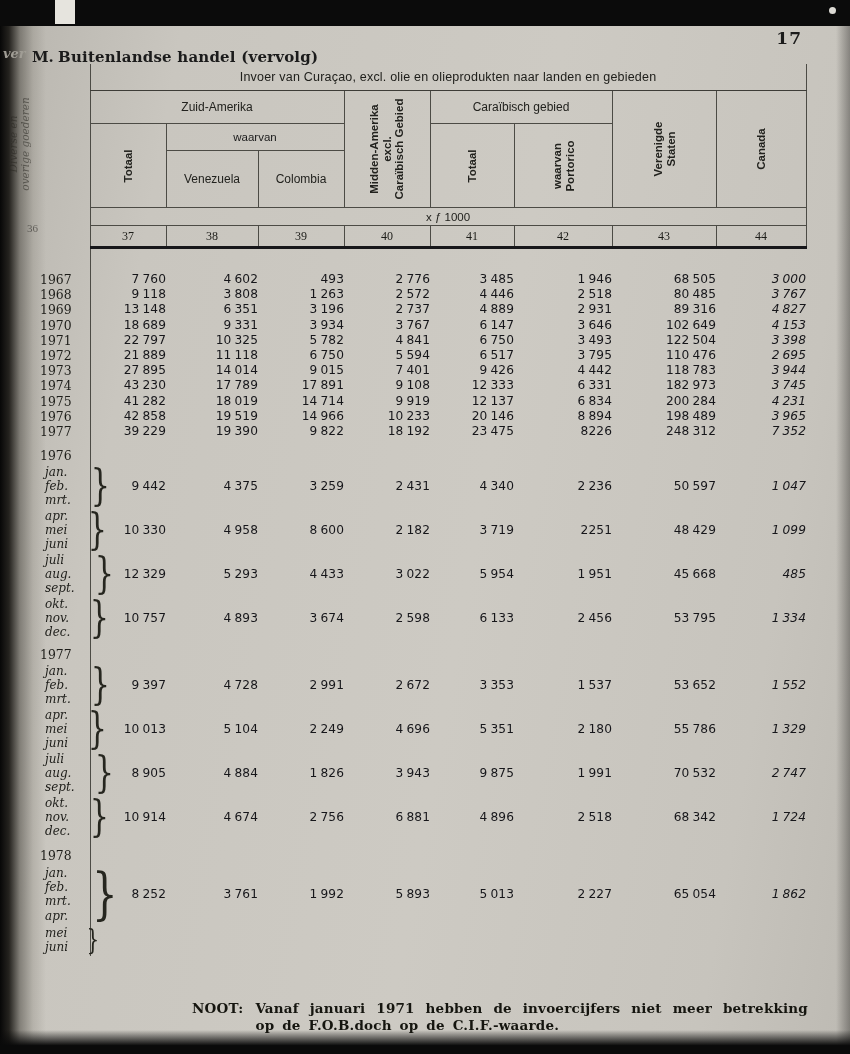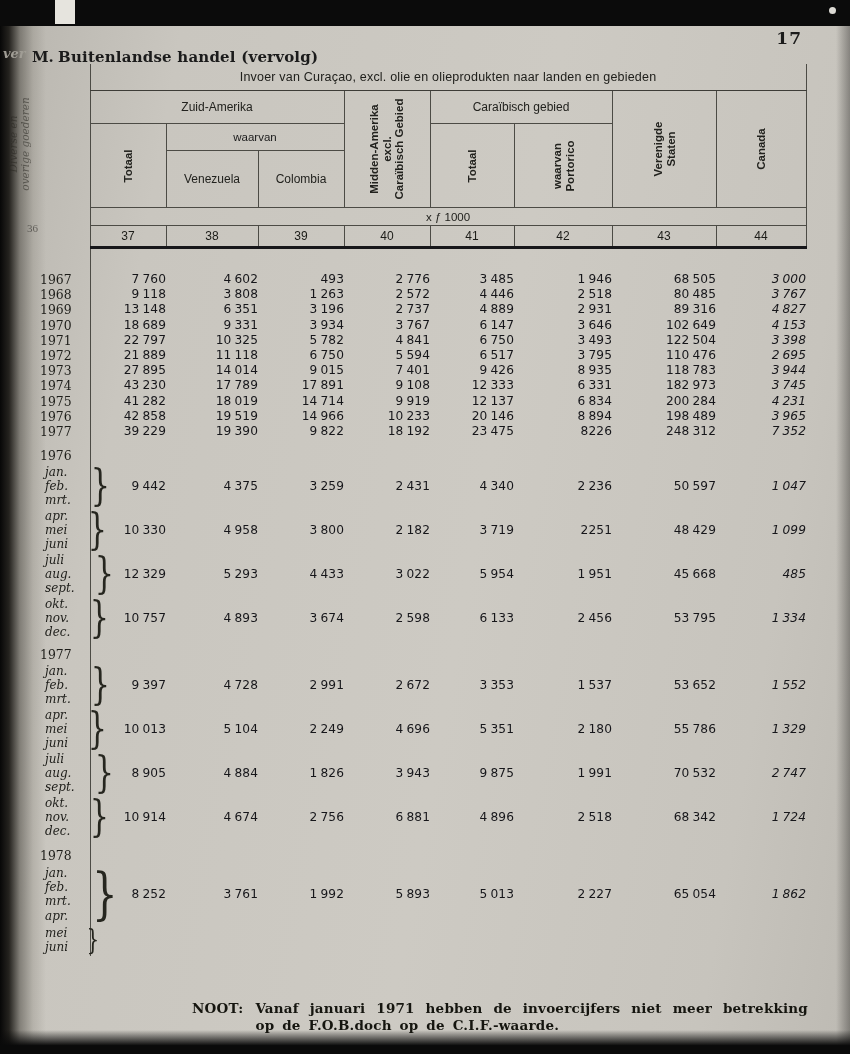--- a/index.html
+++ b/index.html
@@ -42,21 +42,21 @@
   .wv{border-bottom:1px solid #4c4b45;height:26px;font-family:"Liberation Sans",sans-serif;font-weight:400;font-size:11.5px;text-align:center;vertical-align:middle;}
   .cname{font-family:"Liberation Sans",sans-serif;font-weight:700;font-size:12px;text-align:center;vertical-align:middle;height:56px;color:#22221e;}
   .rot{position:relative;}
   .vtext{position:absolute;left:50%;top:50%;transform:translate(-50%,-50%) rotate(-90deg);
         white-space:pre-line;text-align:center;font-family:"Liberation Sans",sans-serif;
         font-weight:700;font-size:11.5px;line-height:12.5px;color:#22221e;width:max-content;}
   .unitc{border-top:1px solid #4c4b45;border-bottom:1px solid #4c4b45;border-left:1px solid #4c4b45;border-right:1px solid #4c4b45;
         height:17px;text-align:center;vertical-align:middle;
         font-family:"Liberation Sans",sans-serif;font-size:11.5px;color:#22221e;}
   .numh{height:20px;text-align:center;vertical-align:middle;border-left:1px solid #4c4b45;border-bottom:3px solid #17171a;
-        font-family:Liberation Sans, sans-serif;font-weight:700;font-size:12px;color:#1c1c18;}
+        font-family:Liberation Serif, serif;font-weight:700;font-size:12px;color:#1c1c18;}
   
   .bl{border-left:1px solid #4c4b45;}
   tr.yr td{height:15.2px;line-height:15.2px;}
   .yl{font-weight:700;font-size:12.4px;text-align:left;padding-left:4px;color:#1d1d19;}
   .num{font-family:"DejaVu Sans",sans-serif;font-size:12.2px;text-align:right;color:#16161a;word-spacing:-1px;letter-spacing:.1px;}
   .p0{padding-right:14px;} .p1{padding-right:36px;} .p2{padding-right:24px;} .p3{padding-right:20px;}
   .p4{padding-right:9px;}  .p5{padding-right:12px;} .p6{padding-right:11px;} .p7{padding-right:28px;font-style:italic;}
   tr.yhead td{height:17px;line-height:17px;}
   tr.q td{vertical-align:middle;}
   tr.q3 td{height:44px;} tr.q4 td{height:60px;} tr.q2 td{height:32px;}
@@ -231,21 +231,21 @@
             <td class="num p6">110 476</td>
             <td class="num p7">2 695</td>
           </tr>
           <tr class="yr">
             <td class="yl">1973</td>
             <td class="num p0 bl">27 895</td>
             <td class="num p1">14 014</td>
             <td class="num p2">9 015</td>
             <td class="num p3">7 401</td>
             <td class="num p4">9 426</td>
-            <td class="num p5">8 935</td>
+            <td class="num p5">4 442</td>
             <td class="num p6">118 783</td>
             <td class="num p7">3 944</td>
           </tr>
           <tr class="yr">
             <td class="yl">1974</td>
             <td class="num p0 bl">43 230</td>
             <td class="num p1">17 789</td>
             <td class="num p2">17 891</td>
             <td class="num p3">9 108</td>
             <td class="num p4">12 333</td>
@@ -320,21 +320,21 @@
                 <div class="months">
                   <div>apr.</div>
                   <div>mei</div>
                   <div>juni</div>
                 </div>
                 <span class="brace">}</span>
               </div>
             </td>
             <td class="num p0 bl">10 330</td>
             <td class="num p1">4 958</td>
-            <td class="num p2">3 800</td>
+            <td class="num p2">8 600</td>
             <td class="num p3">2 182</td>
             <td class="num p4">3 719</td>
             <td class="num p5">2251</td>
             <td class="num p6">48 429</td>
             <td class="num p7">1 099</td>
           </tr>
           <tr class="q q3">
             <td class="bl0">
               <div class="qwrap">
                 <div class="months">

